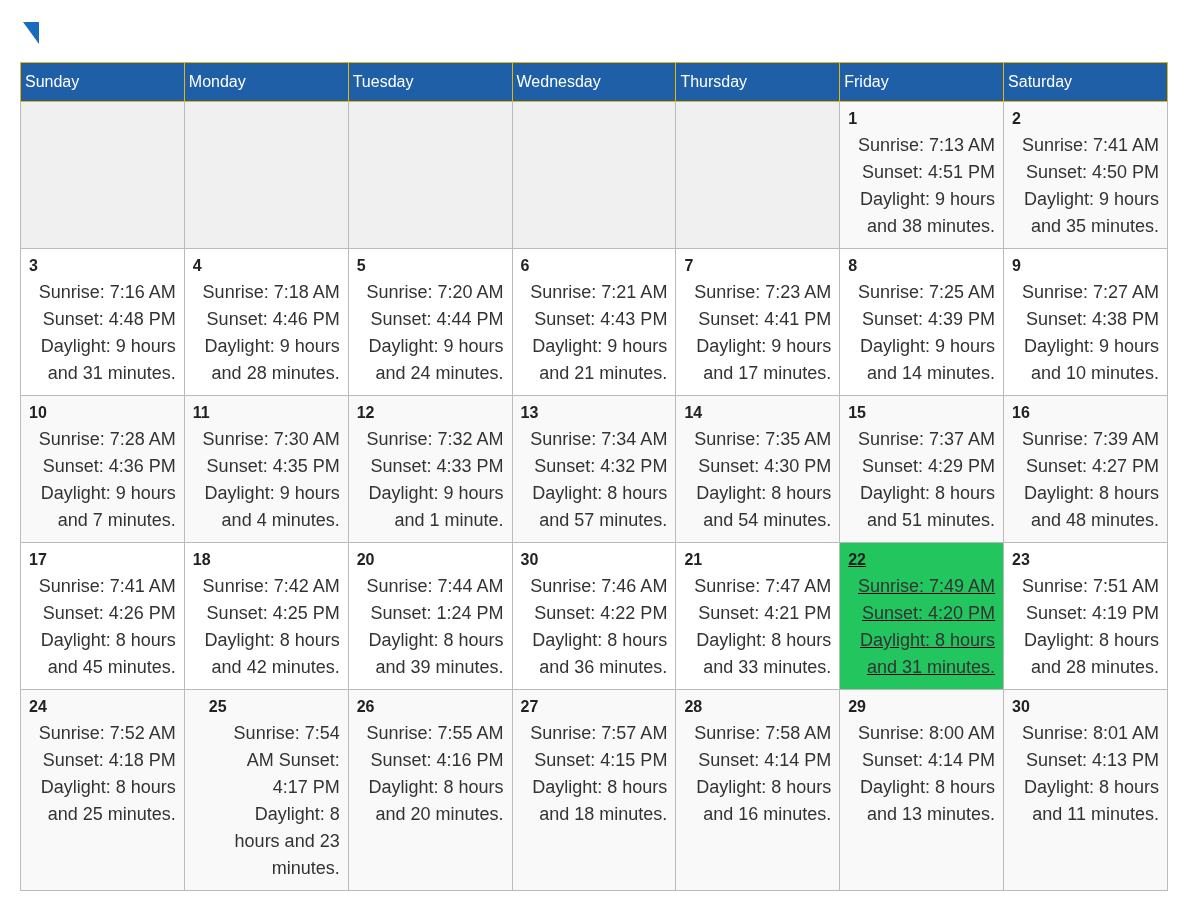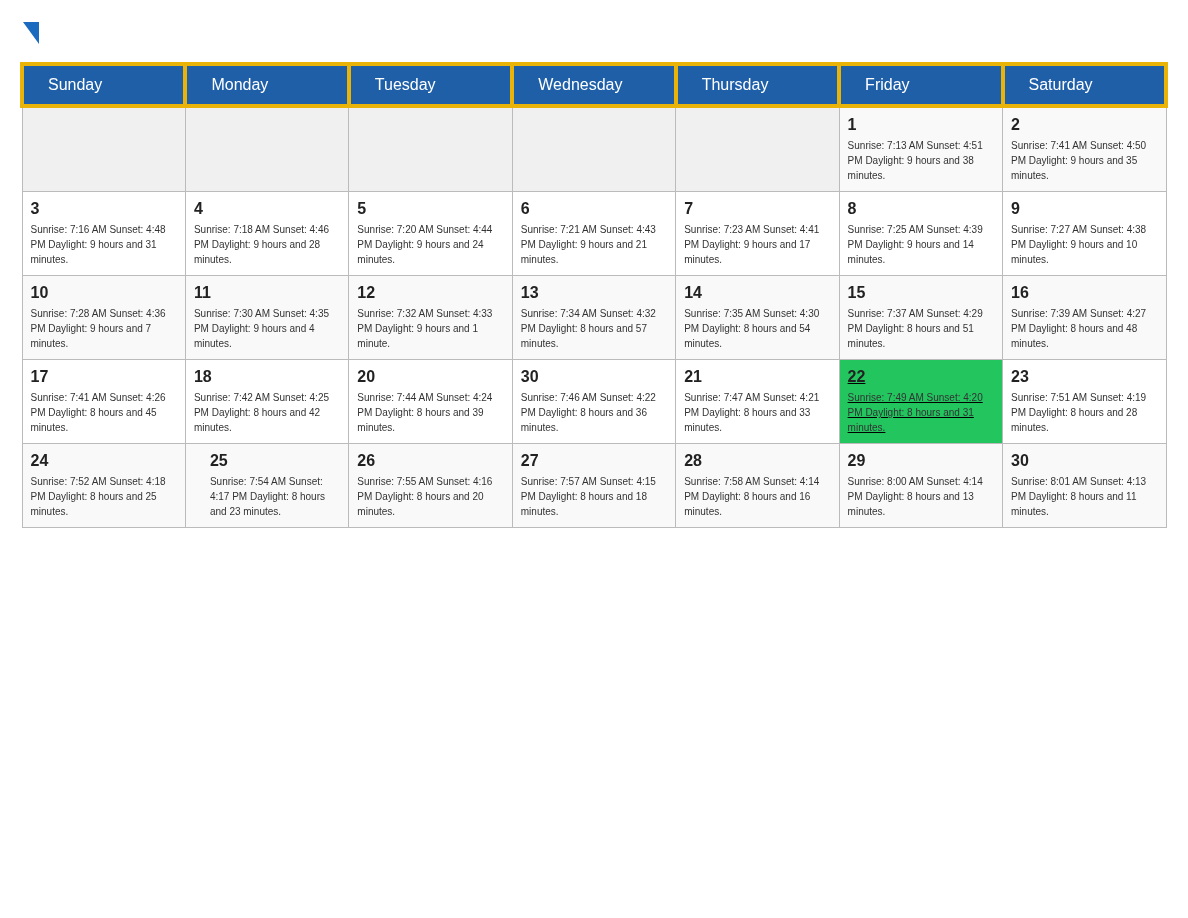--- a/index.html
+++ b/index.html
@@ -49,25 +49,25 @@
       margin-top: 4px;
     }
     .calendar {
       width: 100%;
       border-collapse: collapse;
       border: 1px solid #aaa;
     }
     .calendar th {
       background-color: #1e5fa8;
       color: #fff;
-      padding: 10px 24px;
+      padding: 10px 4px;
       font-size: 16px;
       font-weight: normal;
       text-align: left;
-      border: 4px solid #eab308;
+      border: 1px solid #eab308;
     }
     .calendar td {
       border: 1px solid #bbb;
       vertical-align: top;
       padding: 8px;
       width: calc(100% / 7);
       min-height: 100px;
       background: #fff;
     }
     .calendar tr:nth-child(odd) td {
@@ -77,23 +77,24 @@
       background: #fff;
     }
     .day-number {
       font-size: 16px;
       font-weight: bold;
       color: #222;
       display: block;
       margin-bottom: 4px;
     }
     .day-info {
-      font-size: 10px;
+      font-size: 18px;
       color: #333;
       line-height: 1.5;
+      text-align: right;
     }
     .empty-cell {
       background: #f0f0f0 !important;
     }
     .logo-text-wrapper {
       line-height: 1.1;
     }
     .logo-row {
       display: flex;
       align-items: center;
@@ -250,21 +251,21 @@
         </td>
         <td style="background: rgb(255, 255, 255);">
           <span class="day-number">18</span>
           <div class="day-info">Sunrise: 7:42 AM
 Sunset: 4:25 PM
 Daylight: 8 hours and 42 minutes.</div>
         </td>
         <td style="background: rgb(255, 255, 255);">
           <span class="day-number">20</span>
           <div class="day-info">Sunrise: 7:44 AM
-Sunset: 4:24 PM
+Sunset: 1:24 PM
 Daylight: 8 hours and 39 minutes.</div>
         </td>
         <td style="background: rgb(255, 255, 255);">
           <span class="day-number">30</span>
           <div class="day-info">Sunrise: 7:46 AM
 Sunset: 4:22 PM
 Daylight: 8 hours and 36 minutes.</div>
         </td>
         <td style="background: rgb(255, 255, 255);">
           <span class="day-number">21</span>

